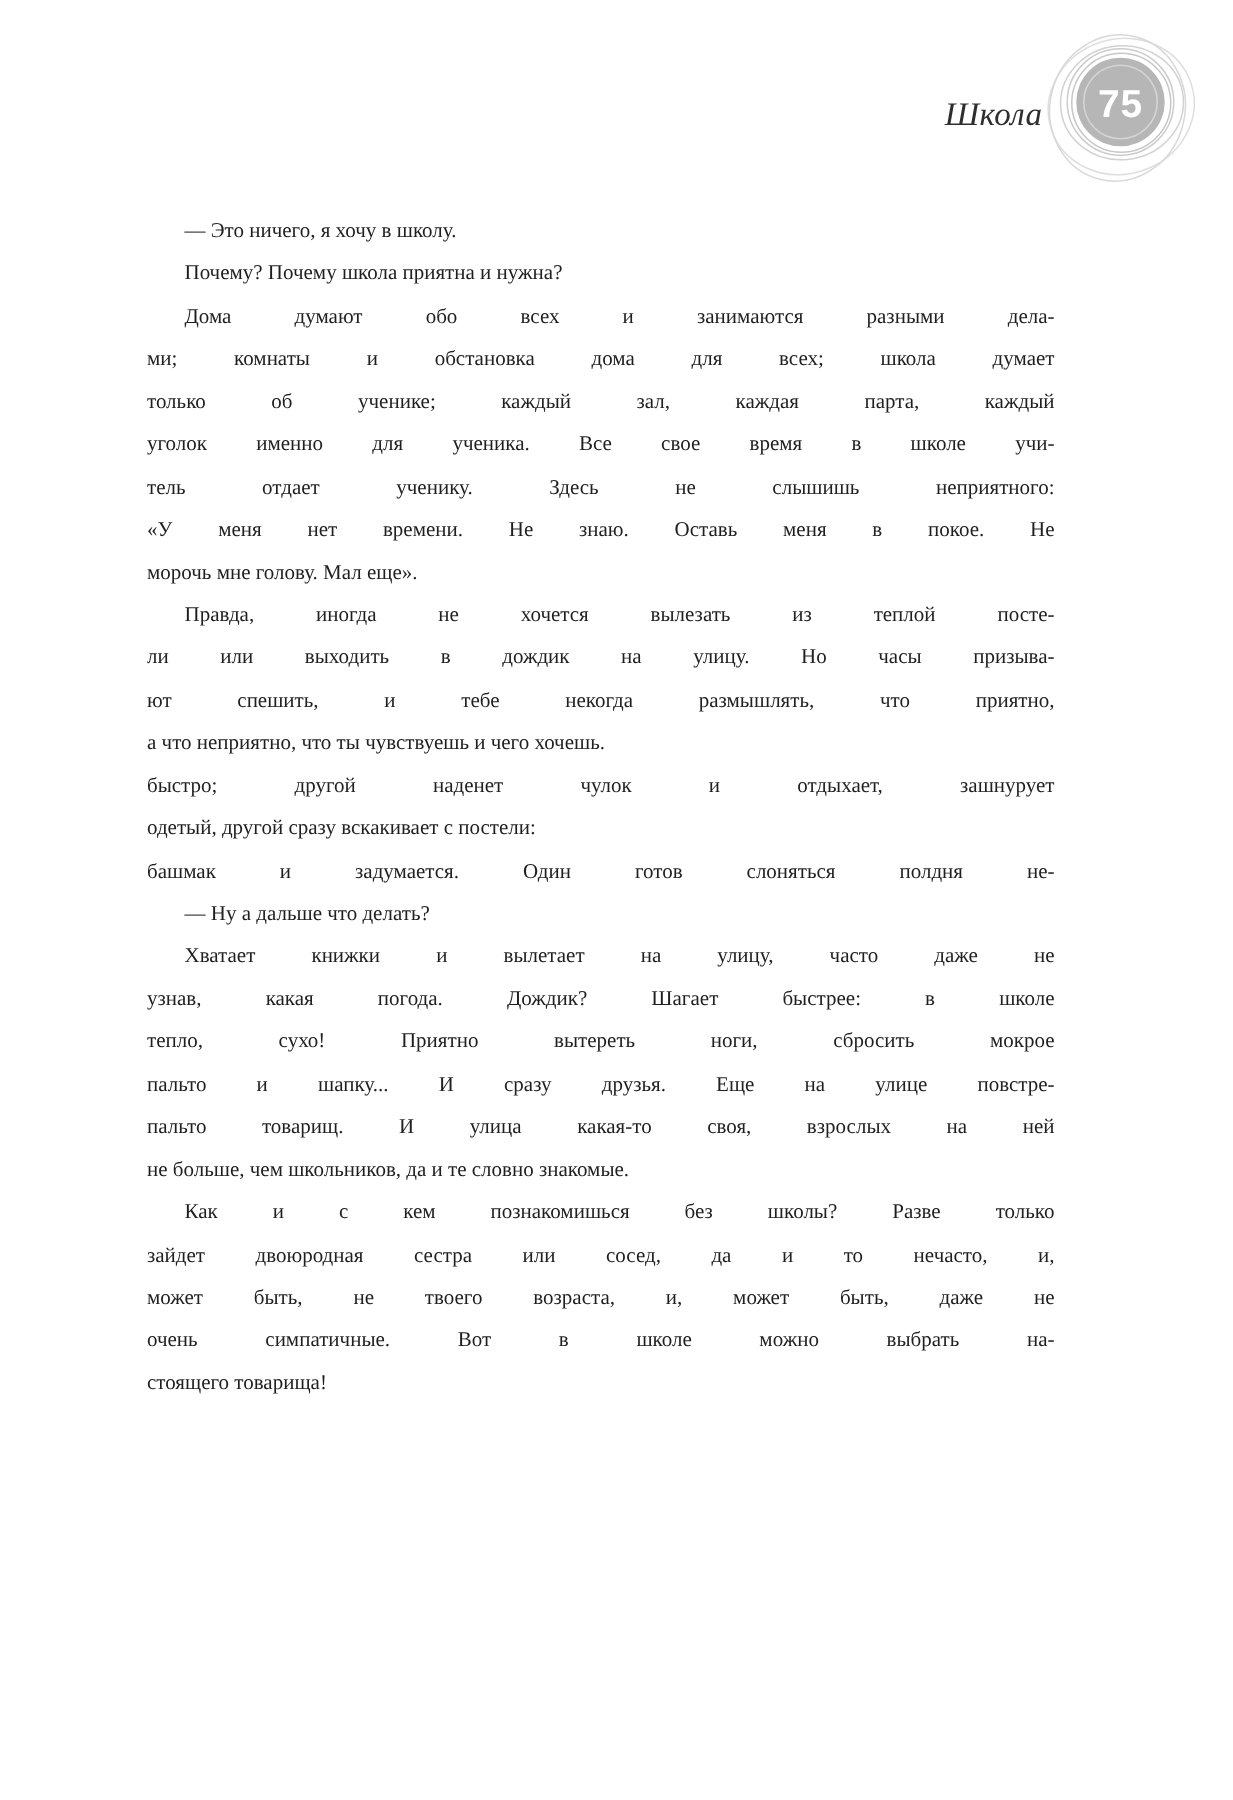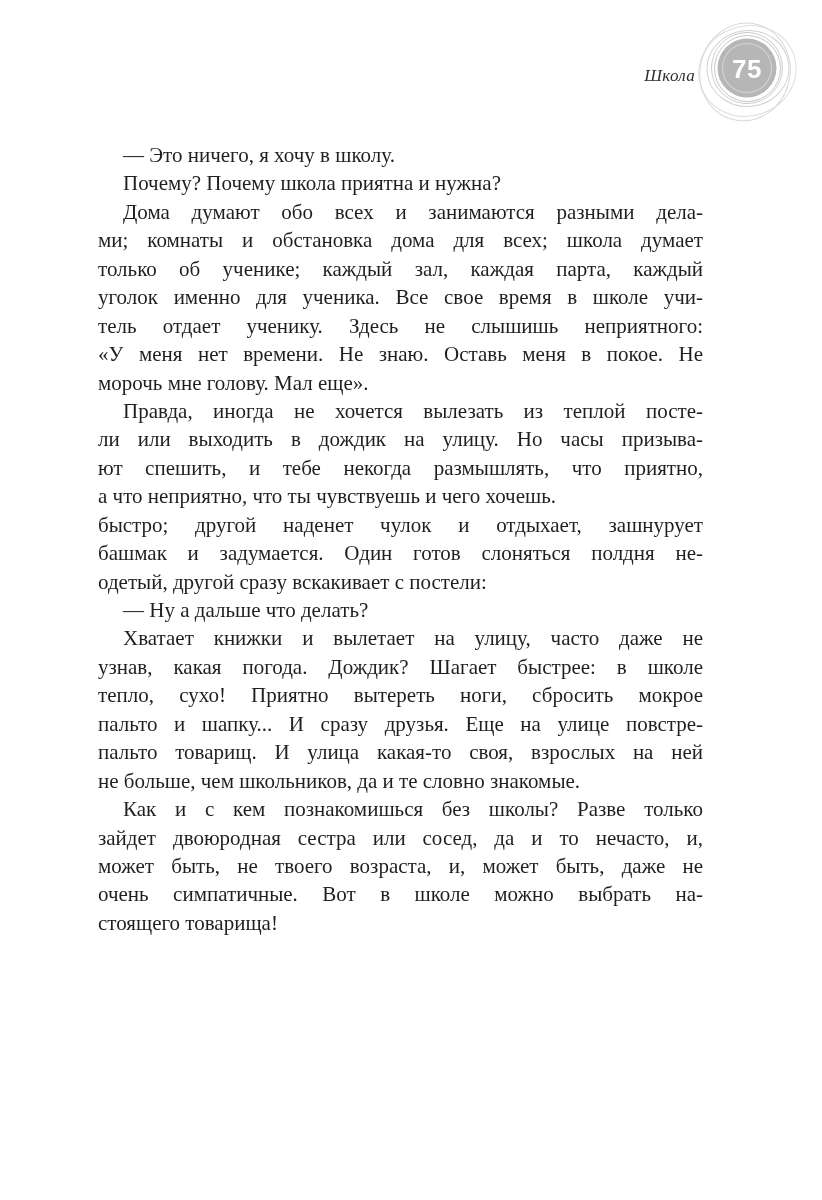--- a/index.html
+++ b/index.html
@@ -10,40 +10,40 @@
     background: #ffffff;
     overflow: hidden;
     font-family: "Liberation Serif", "DejaVu Serif", serif;
   }
   
   .head-title {
     position: absolute;
     top: 64px;
     right: 127px;
     font-style: italic;
-    font-size: 17px;
+    font-size: 22px;
     line-height: 24px;
     color: #2e2e2e;
     letter-spacing: 0.3px;
   }
   .badge {
     position: absolute;
     left: 692px;
     top: 15px;
     width: 110px;
     height: 110px;
   }
   .badge svg { display: block; width: 110px; height: 110px; }
   
   .text-block {
     position: absolute;
     left: 98px;
     top: 141px;
     width: 605px;
-    font-size: 21px;
+    font-size: 14px;
     line-height: 28.45px;
     color: #1f1f1f;
   }
   .para { margin: 0; }
   .line {
     text-align: justify;
     text-align-last: justify;
     height: 28.45px;
     overflow: visible;
   }
@@ -87,22 +87,22 @@
         <div class="line last">морочь мне голову. Мал еще».</div>
       </div>
       <div class="para">
         <div class="line first">Правда, иногда не хочется вылезать из теплой посте-</div>
         <div class="line">ли или выходить в дождик на улицу. Но часы призыва-</div>
         <div class="line">ют спешить, и тебе некогда размышлять, что приятно,</div>
         <div class="line last">а что неприятно, что ты чувствуешь и чего хочешь.</div>
       </div>
       <div class="para">
         <div class="line">быстро; другой наденет чулок и отдыхает, зашнурует</div>
+        <div class="line last">одетый, другой сразу вскакивает с постели:</div>
         <div class="line">башмак и задумается. Один готов слоняться полдня не-</div>
-        <div class="line last">одетый, другой сразу вскакивает с постели:</div>
       </div>
       <div class="para">
         <div class="line first last">— Ну а дальше что делать?</div>
       </div>
       <div class="para">
         <div class="line first">Хватает книжки и вылетает на улицу, часто даже не</div>
         <div class="line">узнав, какая погода. Дождик? Шагает быстрее: в школе</div>
         <div class="line">тепло, сухо! Приятно вытереть ноги, сбросить мокрое</div>
         <div class="line">пальто и шапку... И сразу друзья. Еще на улице повстре-</div>
         <div class="line">пальто товарищ. И улица какая-то своя, взрослых на ней</div>

